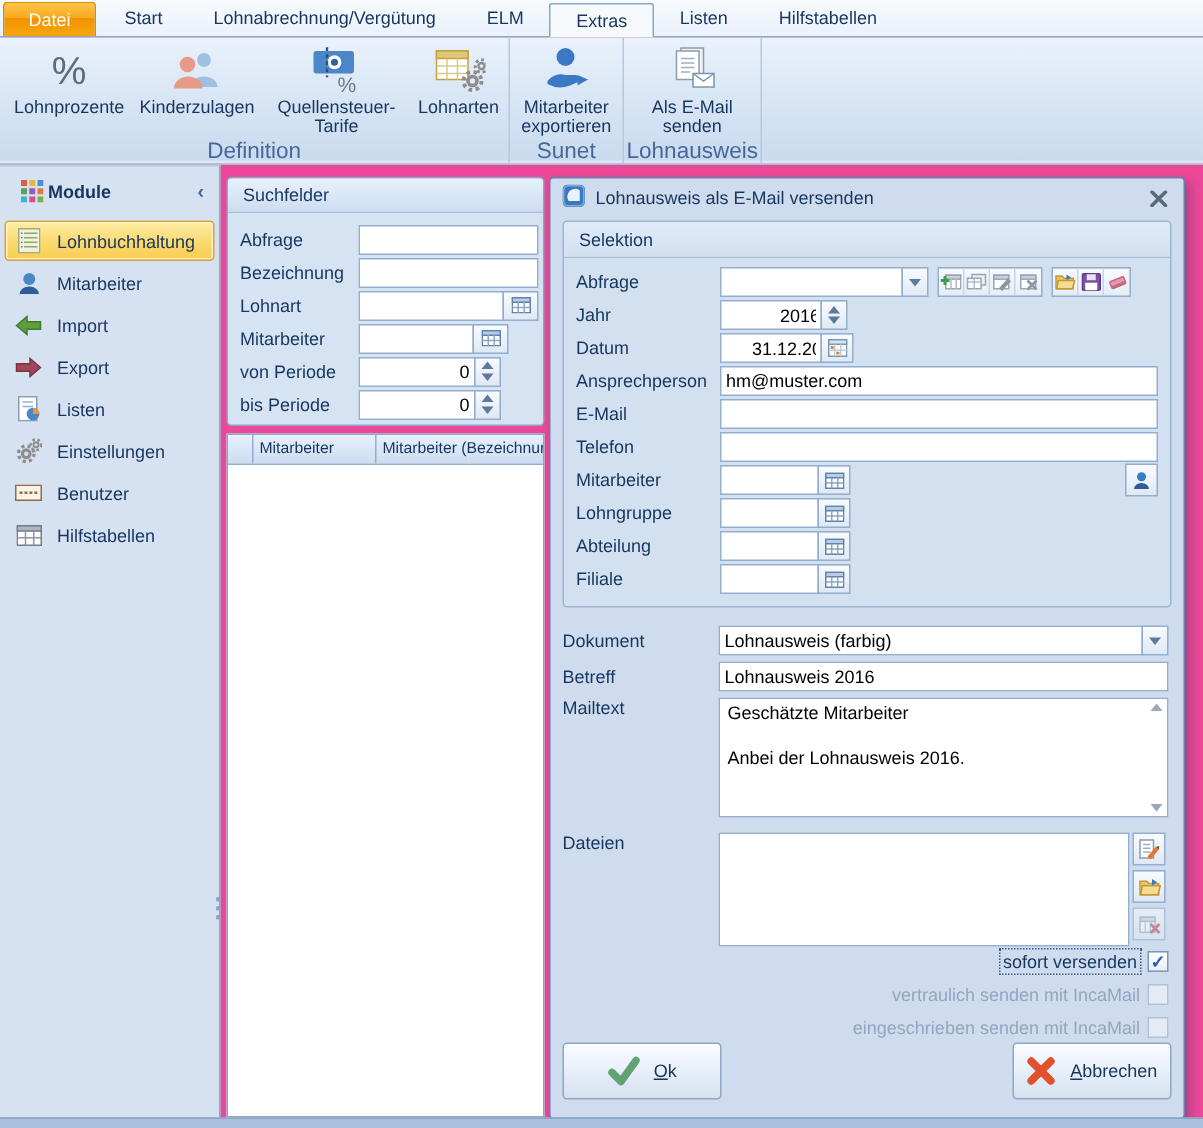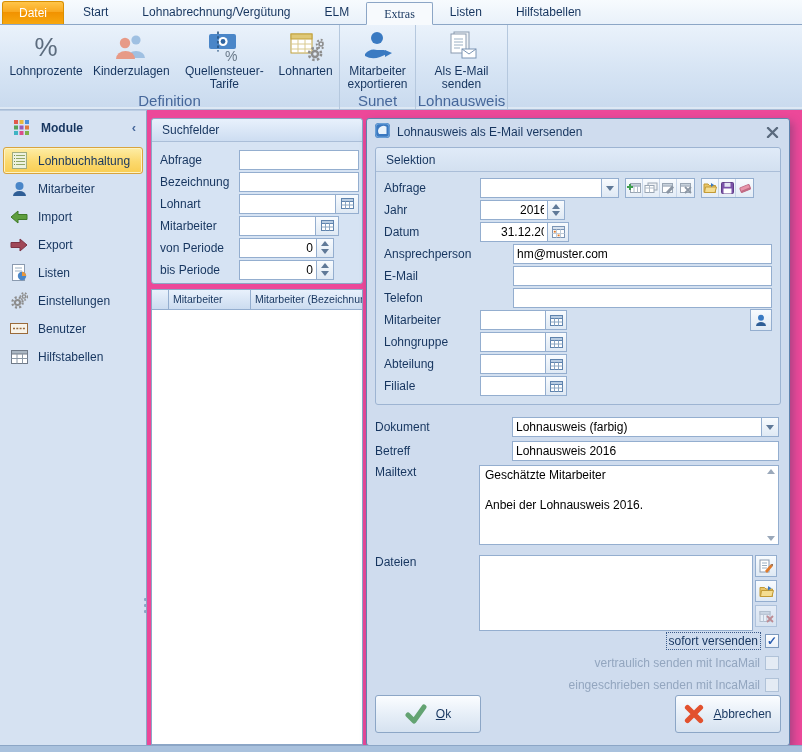--- a/index.html
+++ b/index.html
@@ -10,40 +10,40 @@
 
   
   .tabrow { position:absolute; left:0; top:0; right:0; height:25px;
             background:linear-gradient(#f7fbfe,#e9f1fa); border-bottom:1px solid #8ca6c6;
             display:flex; align-items:flex-end; }
   .tab { height:23px; line-height:22px; padding:0 17px; white-space:nowrap; cursor:default; }
   .tab.file { background:linear-gradient(#ffc54a,#f9a81e 45%,#f19200 46%,#f7a70e);
               color:#fff; border:1px solid #d98f00; border-bottom:none;
               border-radius:3px 3px 0 0; margin:0 2px; padding:0 16px; }
   .tab.active { background:#f7fafd; border:1px solid #8ca6c6; border-bottom:1px solid #f7fafd;
-                border-radius:2px 2px 0 0; margin-bottom:-1px;font-family:Liberation Serif, serif; }
+                border-radius:2px 2px 0 0; margin-bottom:-1px; }
 
   
   .ribbon { position:absolute; left:0; top:25px; right:0; height:85px;
             background:linear-gradient(#eaf2fb,#d6e4f4 55%,#c9daee);
             border-bottom:1px solid #a8bcd6; box-shadow:inset 0 -2px 0 #dde8f4;
             display:flex; align-items:stretch; }
   .rgroup { display:flex; flex-direction:column; border-right:1px solid #b5c8de; }
   .rbuttons { flex:1; display:flex; align-items:flex-start; padding:2px 3px 0 3px; }
   .rglabel { height:17px; text-align:center; color:#46679a; font-size:15px; line-height:15px; }
   .rbtn { display:flex; flex-direction:column; align-items:center; padding:2px 3px;
           border-radius:3px; cursor:default; }
   .ric { height:36px; display:flex; align-items:center; justify-content:center; }
   .rlbl { text-align:center; line-height:13px; color:#16355f; white-space:pre-line; }
   .pct { font-size:26px; color:#5c6c7e; }
 
   
   .sidebar { position:absolute; left:0; top:110px; bottom:7px; width:147px;
              background:#d6e2f2; border-right:1px solid #8ca6c6; border-top:1px solid #b9cbe2; }
-  .mod-header { display:flex; align-items:center; gap:9px; padding:9px 10px 11px 10px; font-weight:bold; }
+  .mod-header { display:flex; align-items:center; padding:9px 10px 11px 10px; font-weight:bold; }
   .chev { margin-left:auto; color:#47689c; font-size:13px; cursor:pointer; }
   .side-item { display:flex; align-items:center; gap:8px; height:27px; margin:1px 3px;
                padding:0 4px; border:1px solid transparent; border-radius:3px; cursor:pointer; }
   .side-item.selected { background:linear-gradient(#fdeda6,#fbd96e 55%,#f9cd52);
                         border-color:#d9a43e; box-shadow:inset 0 0 0 1px #fdf3c4; }
   .sic { width:22px; display:flex; justify-content:center; flex-shrink:0; }
 
   
   .search-panel { position:absolute; left:151px; top:118px; width:212px; height:166px;
                   background:#d6e3f3; border:1px solid #8ca6c6; border-radius:3px; }
@@ -84,21 +84,21 @@
   .dtitle { height:26px; display:flex; align-items:center; gap:7px; padding:0 8px; }
   .dtext { flex:1; }
   .dclose { cursor:pointer; display:flex; padding:2px; }
   .gbox { position:absolute; left:8px; top:28px; width:406px; height:258px;
           border:1px solid #9db4d2; border-radius:3px; background:#d3e0f0; }
   .glegend { height:24px; line-height:24px; padding-left:10px; border-bottom:1px solid #aabed8;
              background:linear-gradient(#e0ebf8,#d3e0f0); border-radius:3px 3px 0 0; }
   .grows { padding:6px 8px 0 8px; display:flex; flex-direction:column; gap:2px; }
   .drow { display:flex; align-items:center; height:20px; }
   .dlab { width:96px; flex-shrink:0; }
-  .stretch { flex:1;margin-left:33px; }
+  .stretch { flex:1; }
   .drop { width:18px; height:20px; border:1px solid #94aecf; margin-left:-1px;
           background:linear-gradient(#f8fbfe,#dfe9f4); display:flex; align-items:center;
           justify-content:center; cursor:pointer; }
   .tcluster { display:flex; margin-left:6px; border:1px solid #94aecf;
               background:linear-gradient(#f8fbfe,#e3ecf6); height:20px; }
   .tbtn { width:17px; display:flex; align-items:center; justify-content:center;
           border-right:1px solid #c8d6e8; cursor:pointer; }
   .tbtn:last-child { border-right:none; }
   .frow { position:absolute; left:8px; right:10px; display:flex; align-items:center; }
   .flab { width:104px; flex-shrink:0; }

